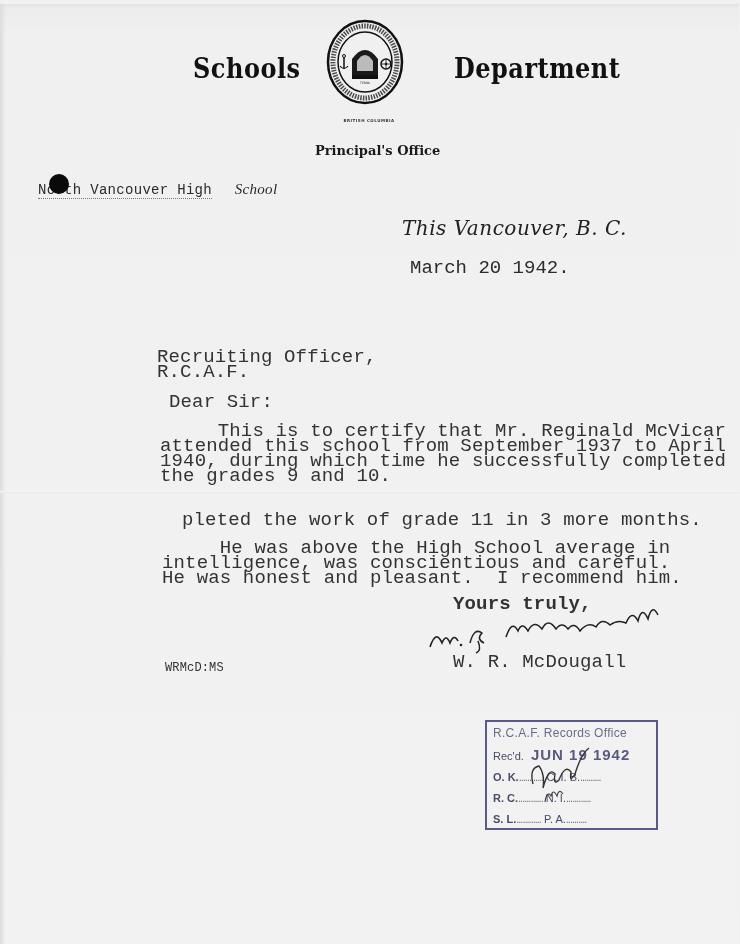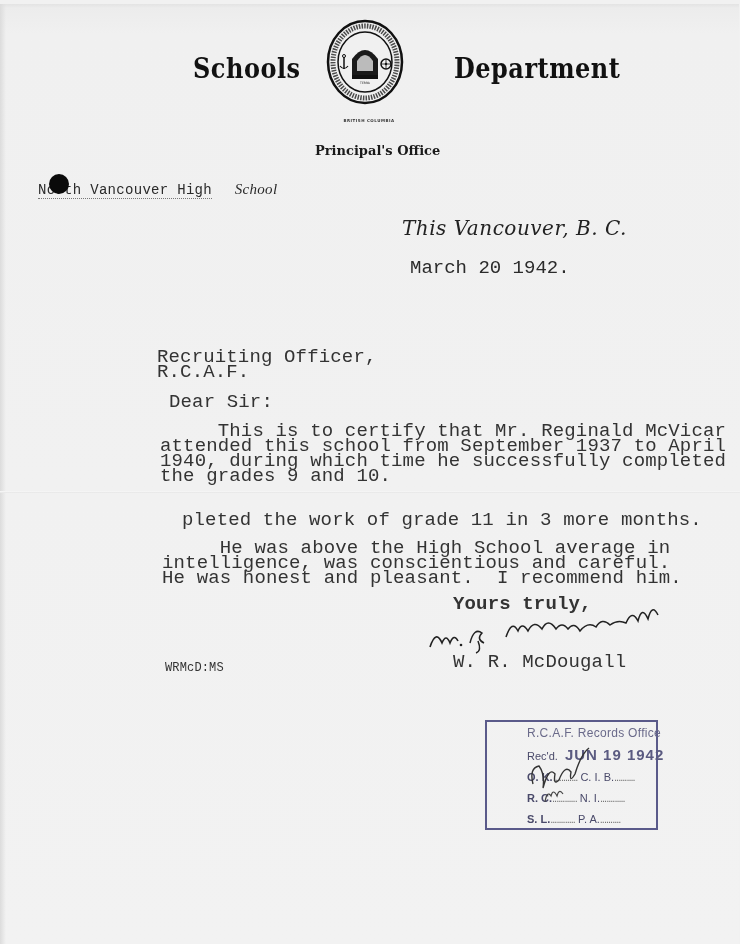--- a/index.html
+++ b/index.html
@@ -65,21 +65,21 @@
     }
     .tw { position: absolute; font-size: 19px; line-height: 15px; color: #333; white-space: pre; letter-spacing: 0.15px; }
     .sig {
       position: absolute; left: 428px; top: 595px; width: 235px; height: 60px;
     }
     .stamp {
       position: absolute; left: 485px; top: 716px; width: 173px; height: 110px;
       border: 2.5px solid #5a5a8a; box-sizing: border-box;
       font-family: "Liberation Sans", sans-serif; color: #4a4a6a;
     }
-    .stamp .row { position: absolute; left: 6px; font-size: 11px; white-space: nowrap; margin-left: 34px; }
+    .stamp .row { position: absolute; left: 6px; font-size: 11px; white-space: nowrap; }
     .stamp .title { top: 4px; font-size: 12px; color: #6a6a8a; letter-spacing: 0.3px; }
     .stamp .recd { top: 24px; font-size: 11px; }
     .stamp .recd .date-big { font-size: 15px; font-weight: bold; margin-left: 4px; letter-spacing: 1px; color: #5a5a80; }
     .stamp .r1 { top: 49px; }
     .stamp .r2 { top: 70px; }
     .stamp .r3 { top: 91px; }
     .stamp .lbl { font-weight: bold; }
     .stamp .dots { color: #777; letter-spacing: -1px; }
     .stamp-scrawl { position: absolute; left: 525px; top: 740px; width: 70px; height: 60px; }
   </style>

